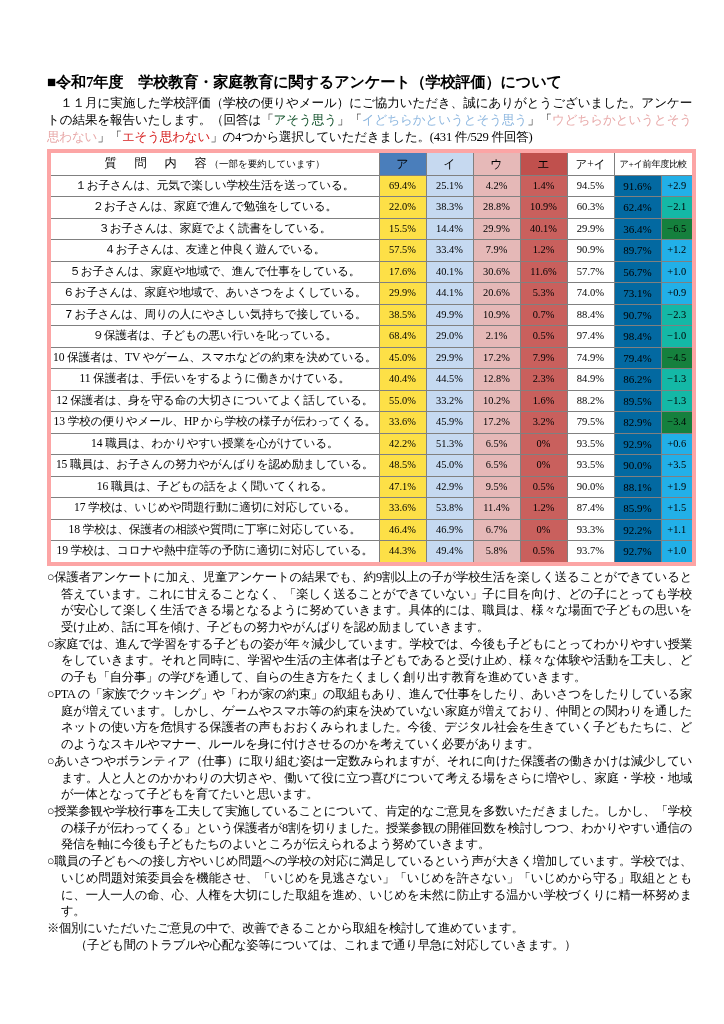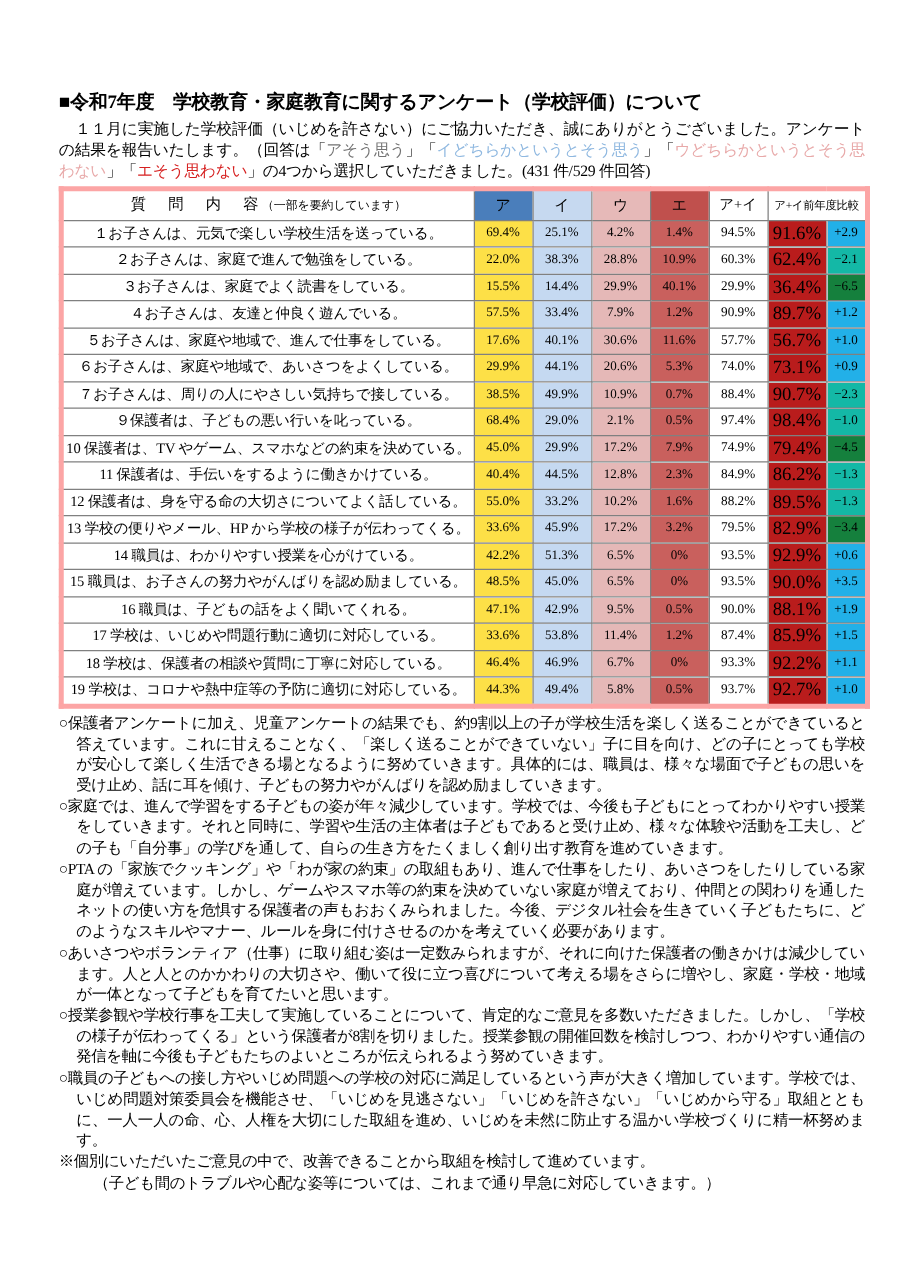--- a/index.html
+++ b/index.html
@@ -35,21 +35,21 @@
   
   .intro{
     font-size:12.6px;
     line-height:1.36;
     text-align:justify;
     text-justify:inter-character;
     margin:0 0 3px 0;
     letter-spacing:-0.25px;
   }
   .intro .ind{display:inline-block;width:13px;}
-  .c-a{color:#737373;}
+  .c-a{color:#14532d;}
   .c-i{color:#8fb8e0;}
   .c-u{color:#e8a9a9;}
   .c-e{color:#d62020;}
 
   
   table.survey{
     border-collapse:collapse;
     width:645px;
     table-layout:fixed;
     font-size:11px;
@@ -94,21 +94,21 @@
   th.h-e{background:#c0504d;color:#000;font-size:12px;}
   th.h-ai{background:#ffffff;color:#000;font-size:11.5px;}
   th.h-cmp{background:#ffffff;color:#000;font-size:9.2px;letter-spacing:-0.3px;}
 
   
   td.c-col-a{background:#fde047;color:#000;font-size:10.4px;border-left:2px solid #595959;}
   td.c-col-i{background:#c5d9f1;color:#000;font-size:10.4px;}
   td.c-col-u{background:#e5b8b7;color:#000;font-size:10.4px;}
   td.c-col-e{background:#c9605d;color:#000;font-size:10.4px;}
   td.c-col-ai{background:#ffffff;color:#000;font-size:10.6px;}
-  td.c-col-prev{background:#b91c1c;color:#000;font-size:15px;}
+  td.c-col-prev{background:#0369a1;color:#000;font-size:11px;}
   td.c-col-diff{font-size:10.4px;color:#000;border-right:2px solid #595959;}
   td.d-blue{background:#22b0e8;}
   td.d-yellow{background:#14b8a6;}
   td.d-red{background:#15803d;}
 
   
   .notes{
     margin-top:3px;
     font-size:12.35px;
     line-height:1.355;
@@ -126,21 +126,21 @@
   .note.indent2{padding-left:28px;text-indent:0;}
 </style>
 </head>
 <body>
 
 <div class="page">
   <div class="inner">
 
     <div class="title">■令和7年度　学校教育・家庭教育に関するアンケート（学校評価）について</div>
 
-    <div class="intro"><span class="ind"></span><span>１１月に実施した学校評価（いじめを許さない）にご協力いただき、誠にありがとうございました。アンケートの結果を報告いたします。（回答は「</span><span class="c-a">アそう思う</span><span>」「</span><span class="c-i">イどちらかというとそう思う</span><span>」「</span><span class="c-u">ウどちらかというとそう思わない</span><span>」「</span><span class="c-e">エそう思わない</span><span>」の4つから選択していただきました。(431 件/529 件回答)</span></div>
+    <div class="intro"><span class="ind"></span><span>１１月に実施した学校評価（学校の便りやメール）にご協力いただき、誠にありがとうございました。アンケートの結果を報告いたします。（回答は「</span><span class="c-a">アそう思う</span><span>」「</span><span class="c-i">イどちらかというとそう思う</span><span>」「</span><span class="c-u">ウどちらかというとそう思わない</span><span>」「</span><span class="c-e">エそう思わない</span><span>」の4つから選択していただきました。(431 件/529 件回答)</span></div>
 
     <table class="survey">
       <colgroup>
         <col style="width:330px">
         <col style="width:47px">
         <col style="width:47px">
         <col style="width:47px">
         <col style="width:47px">
         <col style="width:47px">
         <col style="width:47px">

